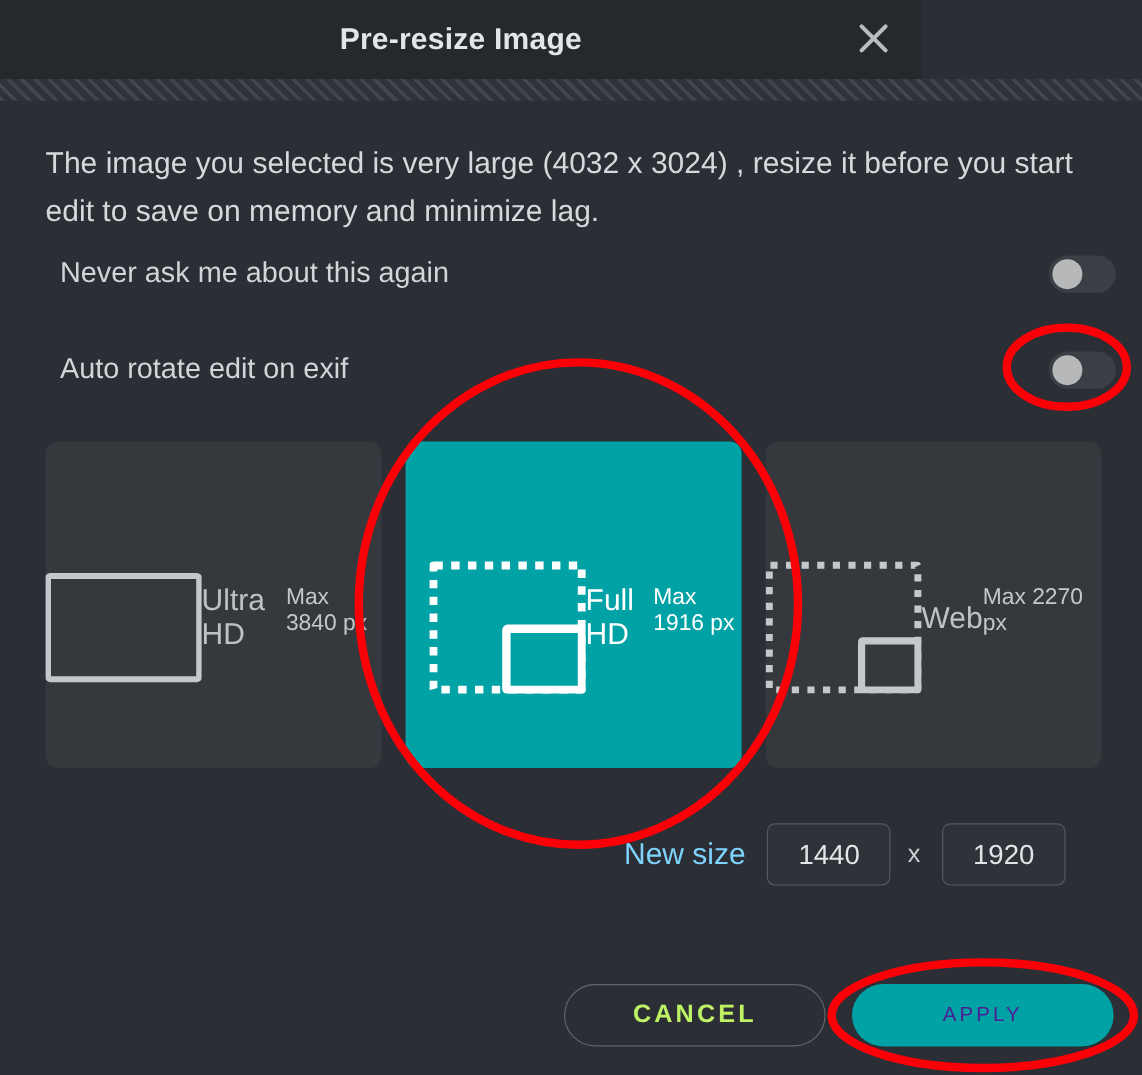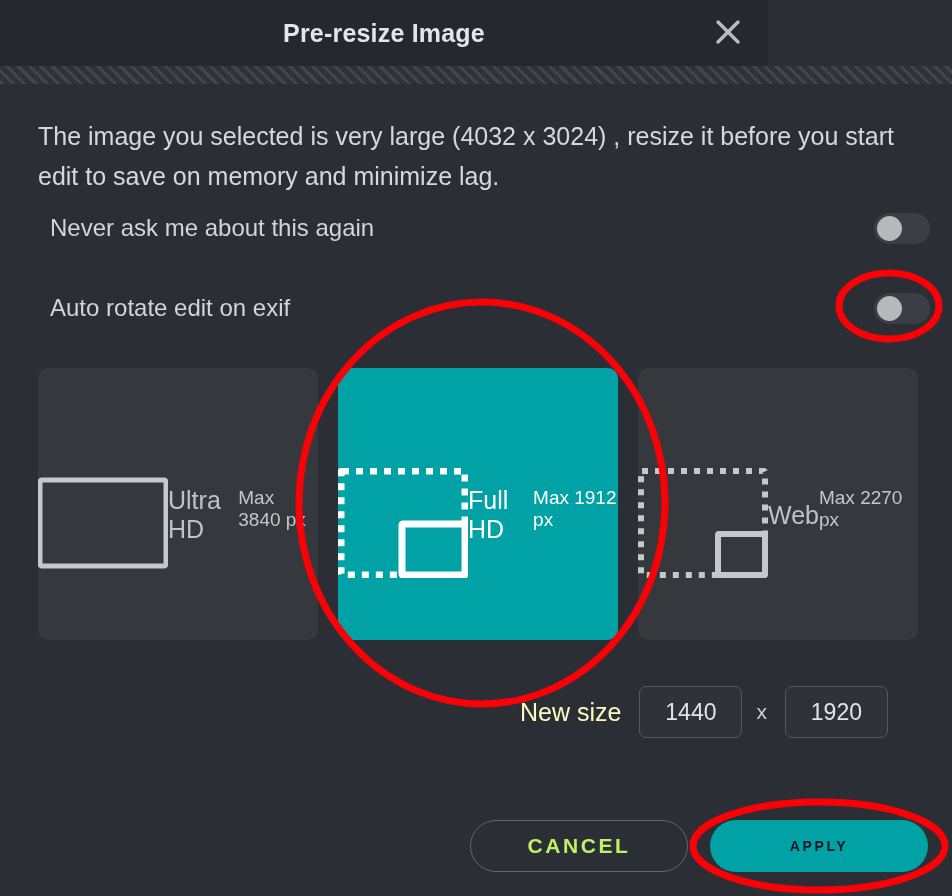--- a/index.html
+++ b/index.html
@@ -132,21 +132,21 @@
     width: 280px;
     height: 272px;
     border-radius: 10px;
     background: #35383d;
     display: flex;
     flex-direction: row;
     align-items: center;
     cursor: pointer;
     position: relative;
   }
-  .card.selected { background: #00a2a5; }
+  .card.selected { background: #00a2a5; padding-left: 20px; }
 
   .card-icon {
     margin-top: 38px;
     height: 110px;
     display: flex;
     align-items: center;
     justify-content: center;
   }
   .card-title {
     margin-top: 22px;
@@ -168,21 +168,21 @@
     position: absolute;
     left: 520px;
     top: 602px;
     width: 400px;
     height: 52px;
     display: flex;
     align-items: center;
   }
   .newsize-label {
     font-size: 25px;
-    color: #fef9c3;
+    color: #7dd3fc;
     font-weight: 400;
   }
   .size-input {
     width: 103px;
     height: 52px;
     margin-left: 18px;
     border: 1.5px solid #55585e;
     border-radius: 7px;
     background: #2f3238;
     color: #e2e4e7;
@@ -217,24 +217,24 @@
   }
   .btn-apply {
     position: absolute;
     left: 710px;
     top: 736px;
     width: 218px;
     height: 52px;
     border-radius: 26px;
     border: none;
     background: #00a2a5;
-    color: #0f172a;
+    color: #4c1d95;
     font-family: "Liberation Sans", sans-serif;
-    font-size: 14px;
-    font-weight: bold;
+    font-size: 17px;
+    font-weight: normal;
     letter-spacing: 2.6px;
     cursor: pointer;
   }
 
   
   .annot {
     position: absolute;
     left: 0; top: 0;
     width: 952px;
     height: 896px;
@@ -289,21 +289,21 @@
     </div>
 
     <div class="card selected">
       <div class="card-icon">
         <svg width="130" height="110" viewBox="0 0 130 110">
           <rect x="3" y="3" width="124" height="104" rx="1" fill="none" stroke="#ffffff" stroke-width="7" stroke-dasharray="7 7"></rect>
           <rect x="64" y="56" width="63" height="51" rx="1" fill="#00a2a5" stroke="#ffffff" stroke-width="7"></rect>
         </svg>
       </div>
       <div class="card-title">Full HD</div>
-      <div class="card-sub">Max 1912 px</div>
+      <div class="card-sub">Max 1916 px</div>
     </div>
 
     <div class="card">
       <div class="card-icon">
         <svg width="130" height="110" viewBox="0 0 130 110">
           <rect x="3" y="3" width="124" height="104" rx="1" fill="none" stroke="#c5c8cb" stroke-width="6" stroke-dasharray="6 7"></rect>
           <rect x="80" y="66" width="47" height="41" rx="1" fill="#35383d" stroke="#c5c8cb" stroke-width="6"></rect>
         </svg>
       </div>
       <div class="card-title">Web</div>

